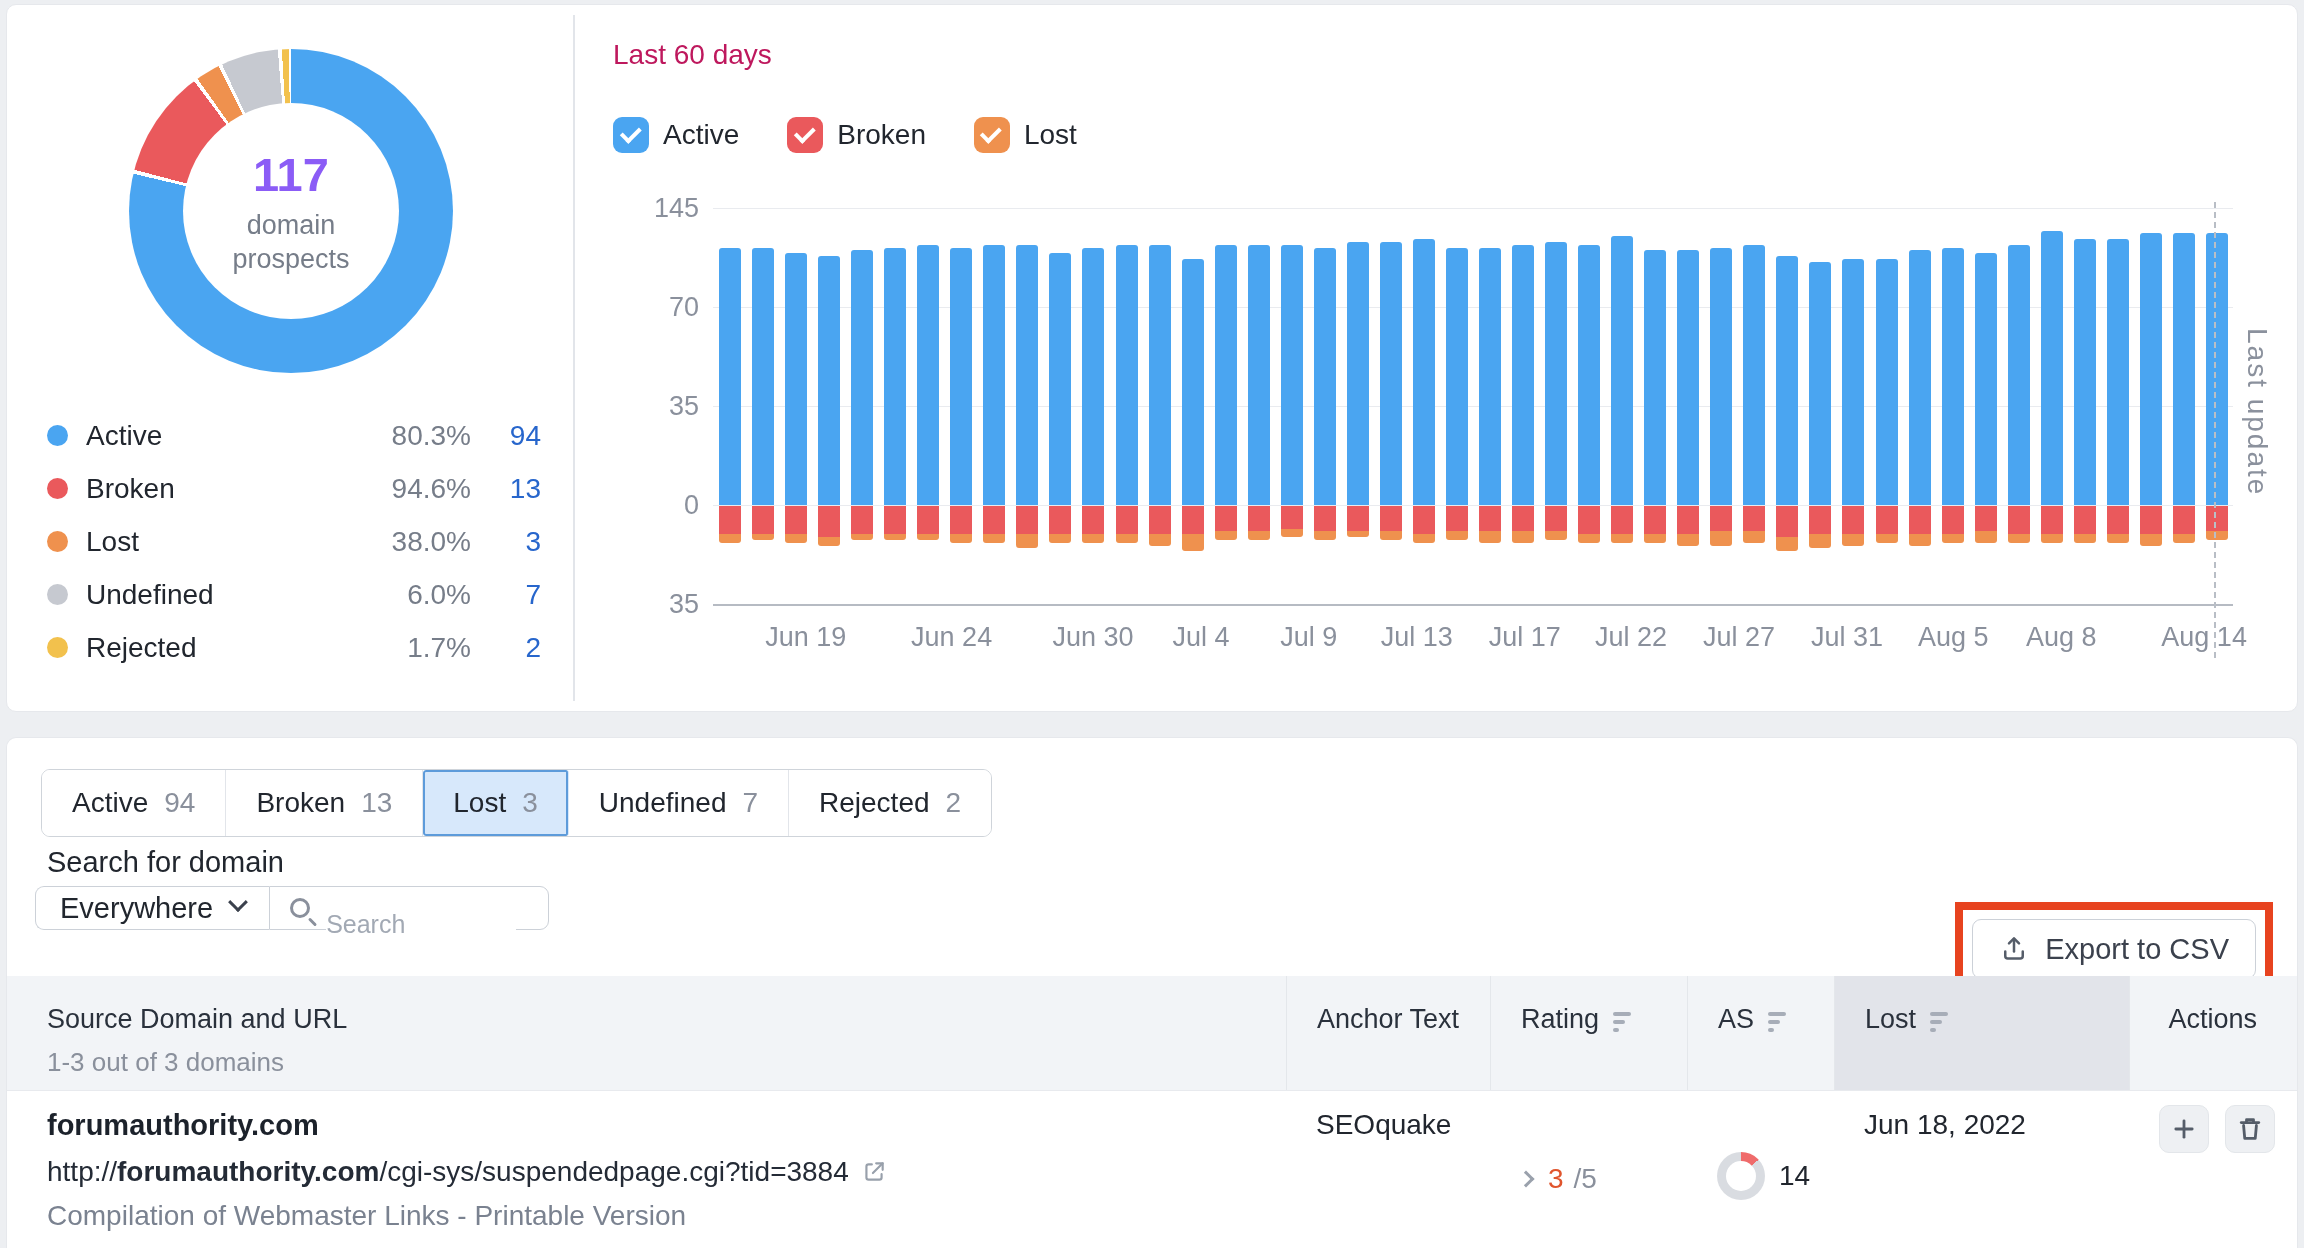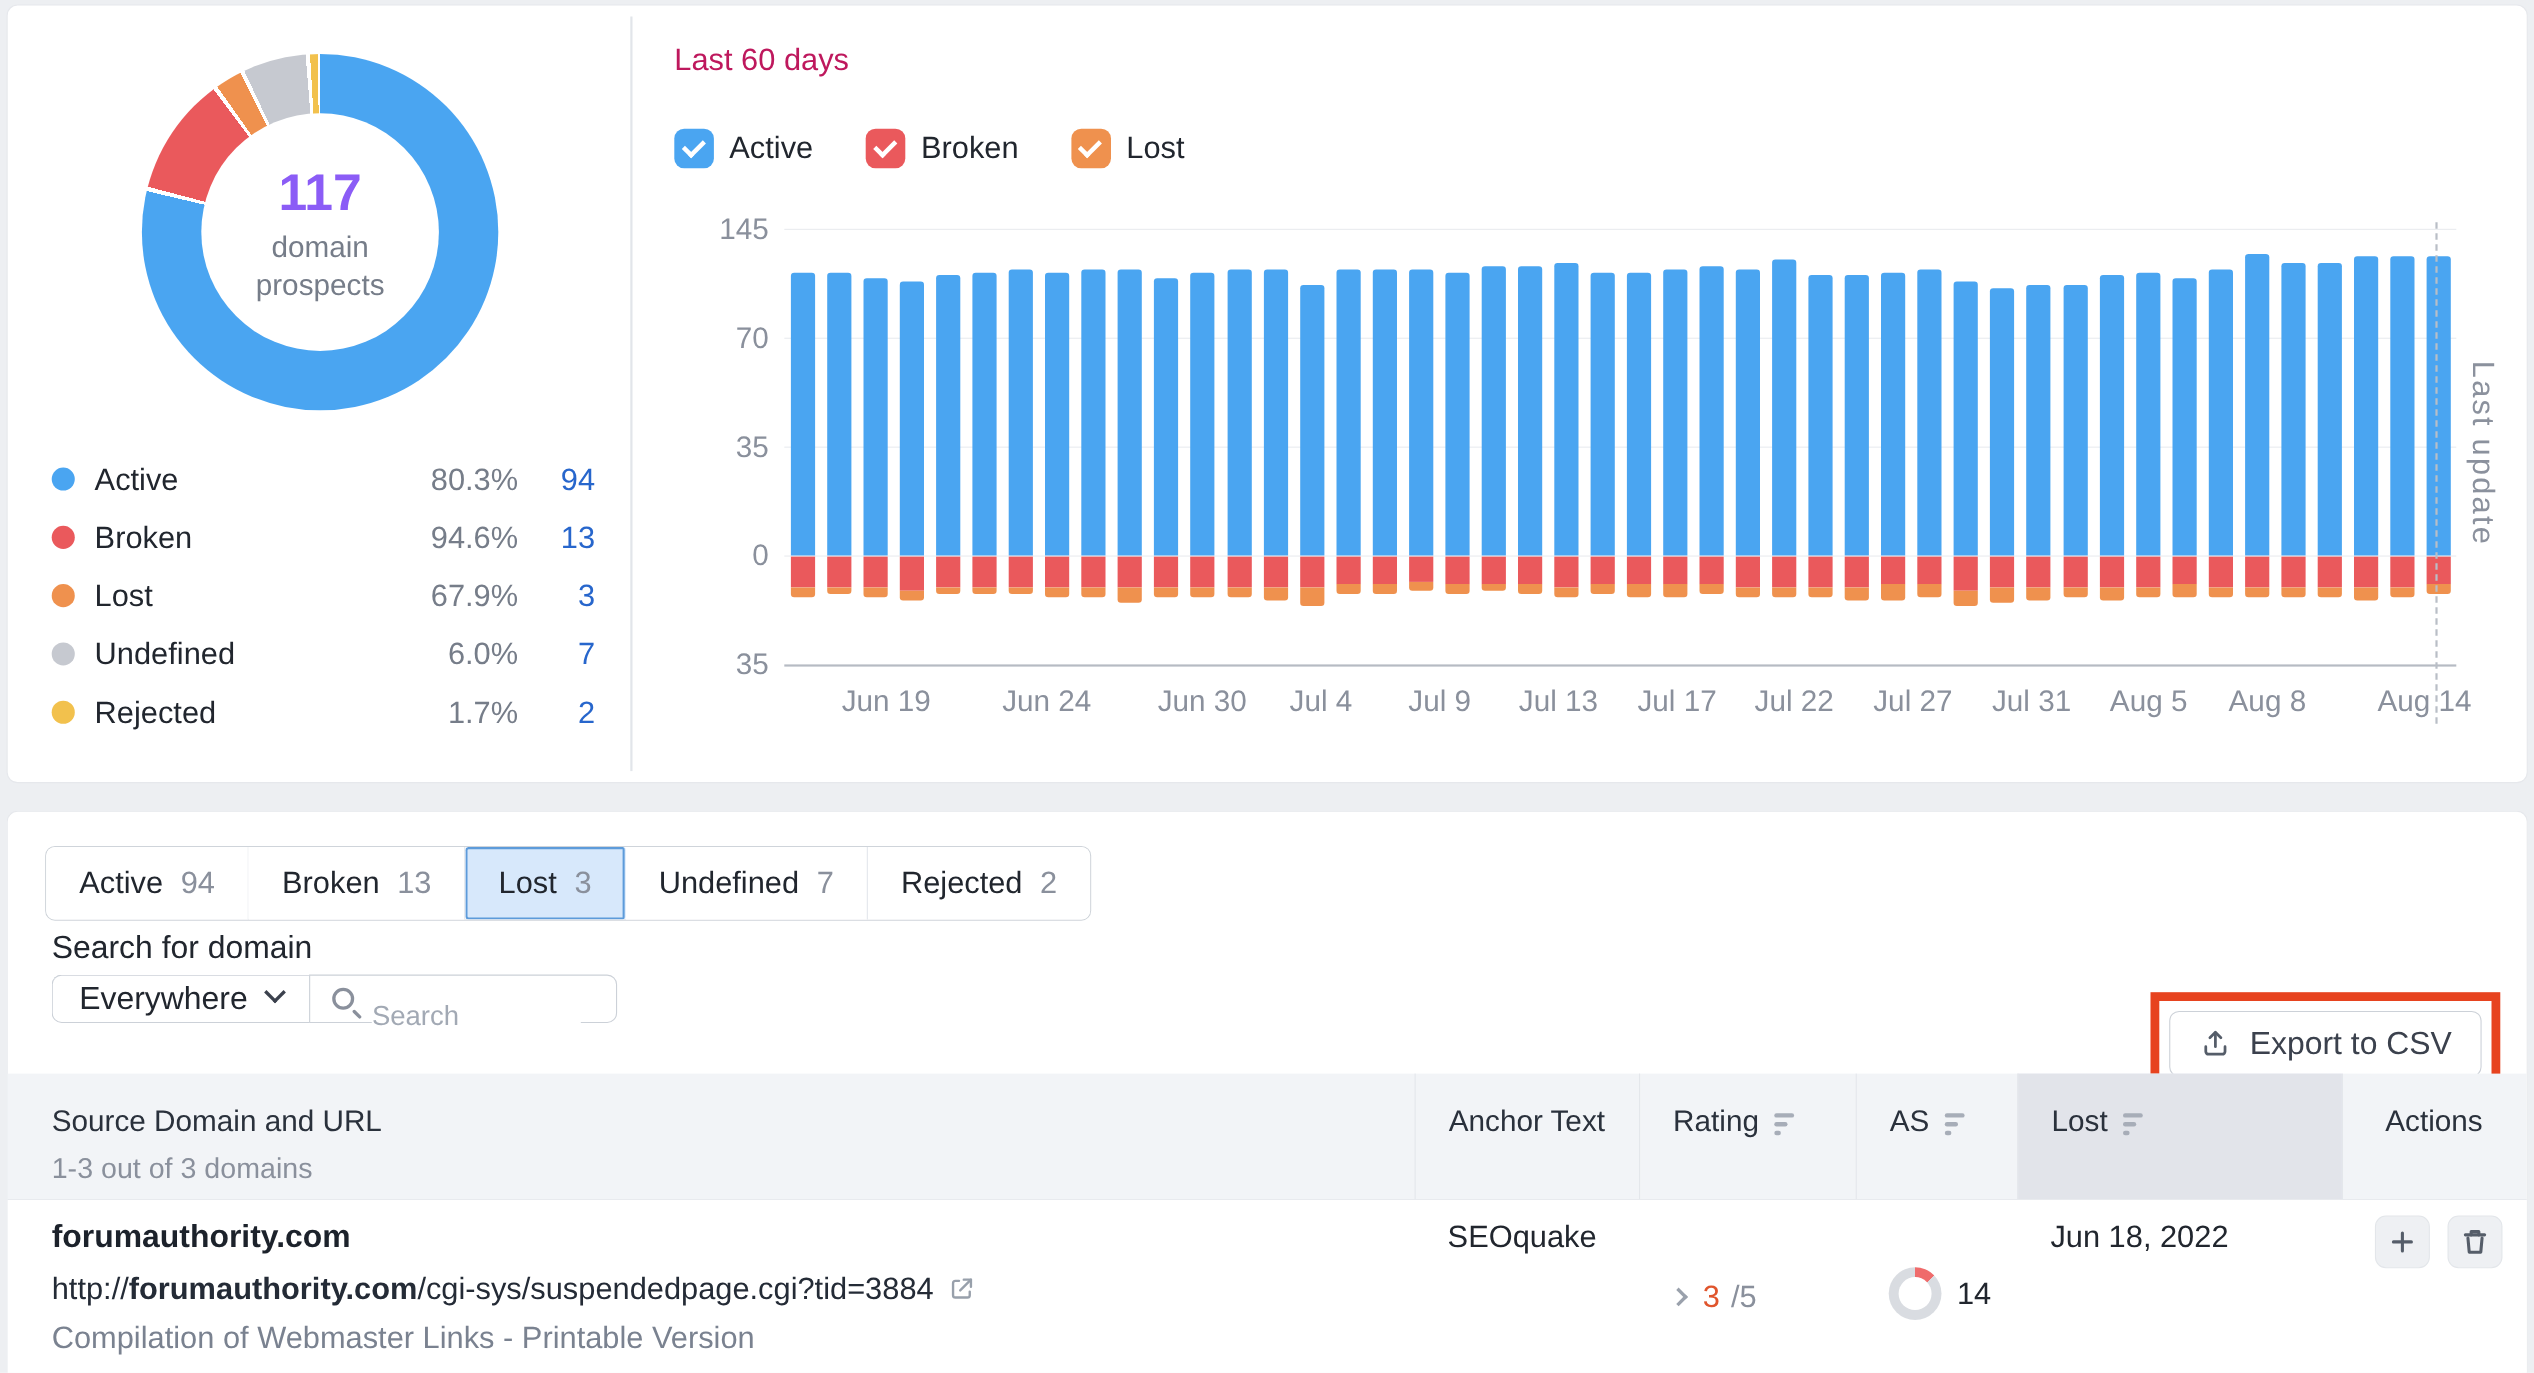--- a/index.html
+++ b/index.html
@@ -58,21 +58,21 @@
   .tabs{position:absolute; left:34px; top:31px; display:flex; border:1px solid #cfd4da; border-radius:9px; background:#fff;}
   .tab{display:flex; align-items:center; gap:16px; padding:0 30px; height:66px; font-size:28px;
     border-right:1px solid #e2e5ea; cursor:pointer; background:#fff;}
   .tab:first-child{border-radius:8px 0 0 8px;}
   .tab:last-child{border-right:none; border-radius:0 8px 8px 0;}
   .tab .count{color:var(--gray2);}
   .tab.selected{background:#d7e8fb; box-shadow:inset 0 0 0 2px #5d9bda; border-radius:3px; border-right-color:transparent;}
 
   
   .search-label{position:absolute; left:40px; top:108px; font-size:29px; color:var(--ink);}
-  .search-controls{position:absolute; left:40px; top:148px; display:flex; height:44px;}
+  .search-controls{position:absolute; left:28px; top:148px; display:flex; height:44px;}
   .scope-select{display:flex; align-items:center; gap:18px; padding:0 24px; border:1px solid var(--border);
     border-right:none; border-radius:9px 0 0 9px; font-size:29px; color:var(--ink); background:#fff; cursor:pointer;}
   .chev-down{width:14px; height:14px; border-left:3px solid #3b414d; border-bottom:3px solid #3b414d;
     transform:rotate(-45deg) translate(2px,-2px); margin-top:-6px;}
   .search-box{display:flex; align-items:center; gap:16px; width:280px; padding:0 20px; border:1px solid var(--border);
     border-radius:0 9px 9px 0; background:#fff;}
   .mag{width:20px; height:20px; border:3px solid #8a909c; border-radius:50%; position:relative; flex:none;}
   .mag::after{content:""; position:absolute; width:3px; height:10px; background:#8a909c; transform:rotate(-45deg);
     left:18px; top:16px; border-radius:2px;}
   .search-input{border:none; outline:none; font-size:25px; color:var(--ink); width:190px; font-family:inherit;margin-top:33px;}
@@ -137,21 +137,21 @@
         </div>
         <div class="legend-row">
           <span class="legend-dot" style="background:#ea595c"></span>
     <span class="legend-label">Broken</span>
     <span class="legend-pct">94.6%</span>
     <span class="legend-count">13</span>
         </div>
         <div class="legend-row">
           <span class="legend-dot" style="background:#ef914e"></span>
     <span class="legend-label">Lost</span>
-    <span class="legend-pct">67.9%</span>
+    <span class="legend-pct">38.0%</span>
     <span class="legend-count">3</span>
         </div>
         <div class="legend-row">
           <span class="legend-dot" style="background:#c6c9d0"></span>
     <span class="legend-label">Undefined</span>
     <span class="legend-pct">6.0%</span>
     <span class="legend-count">7</span>
         </div>
         <div class="legend-row">
           <span class="legend-dot" style="background:#f2c14d"></span>

